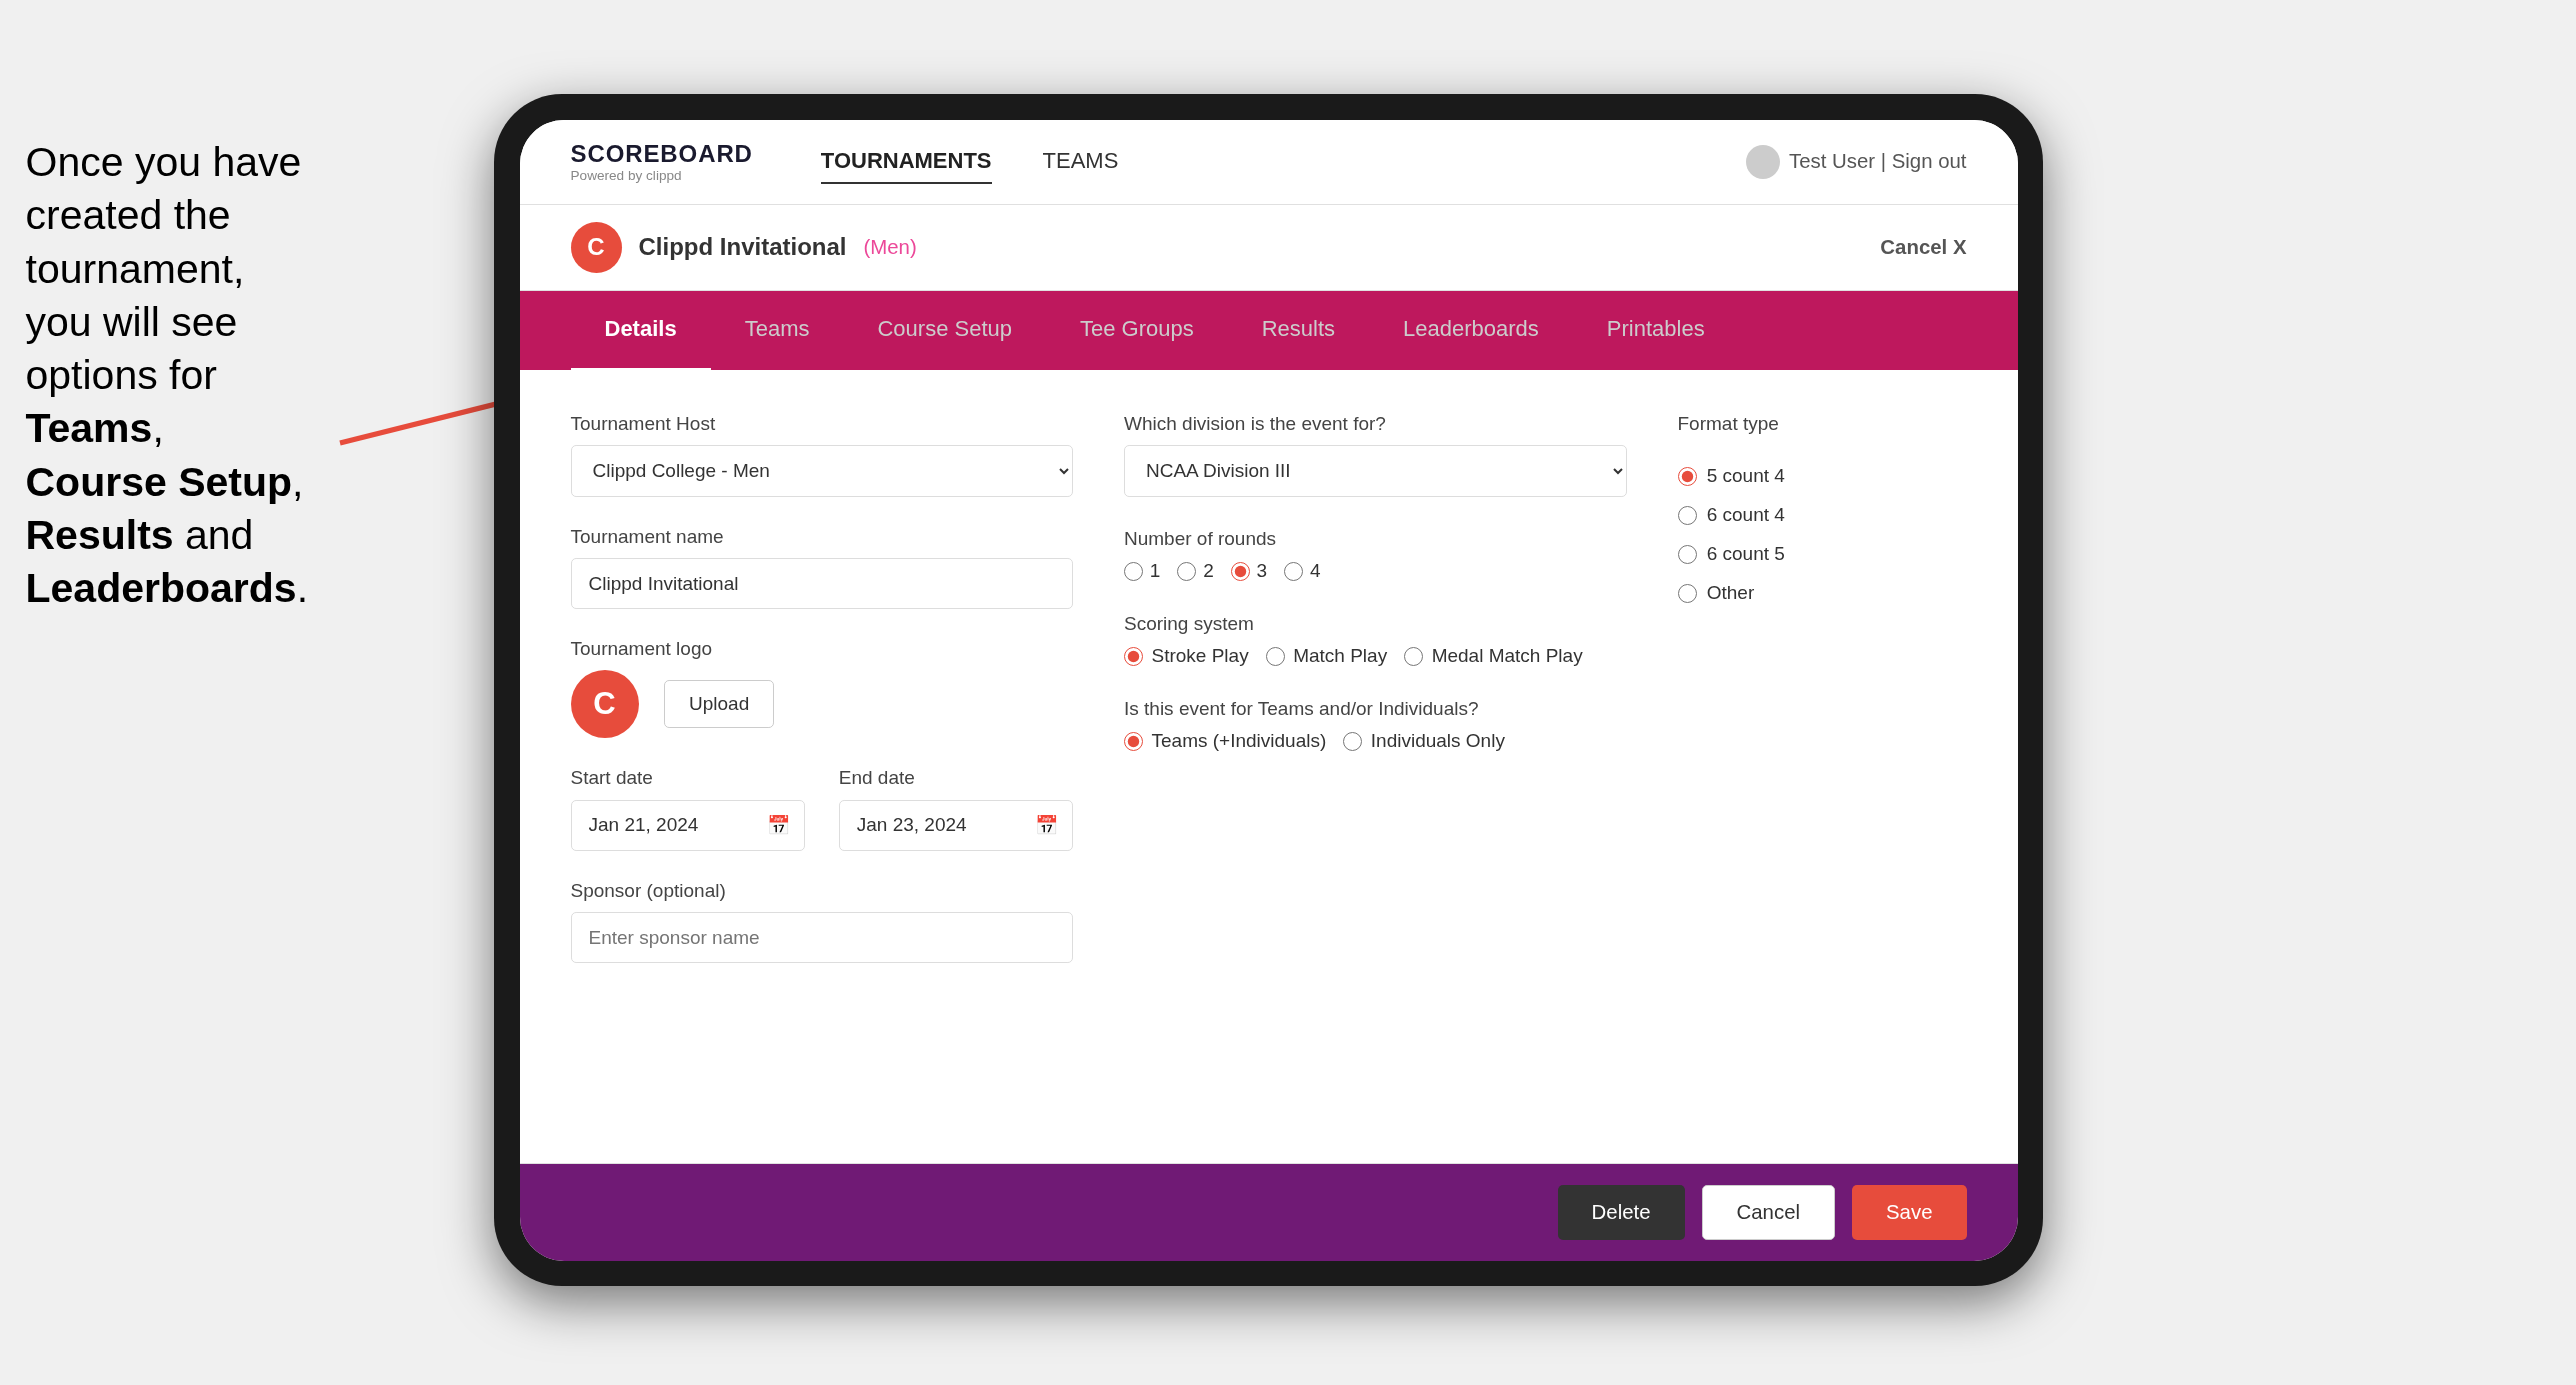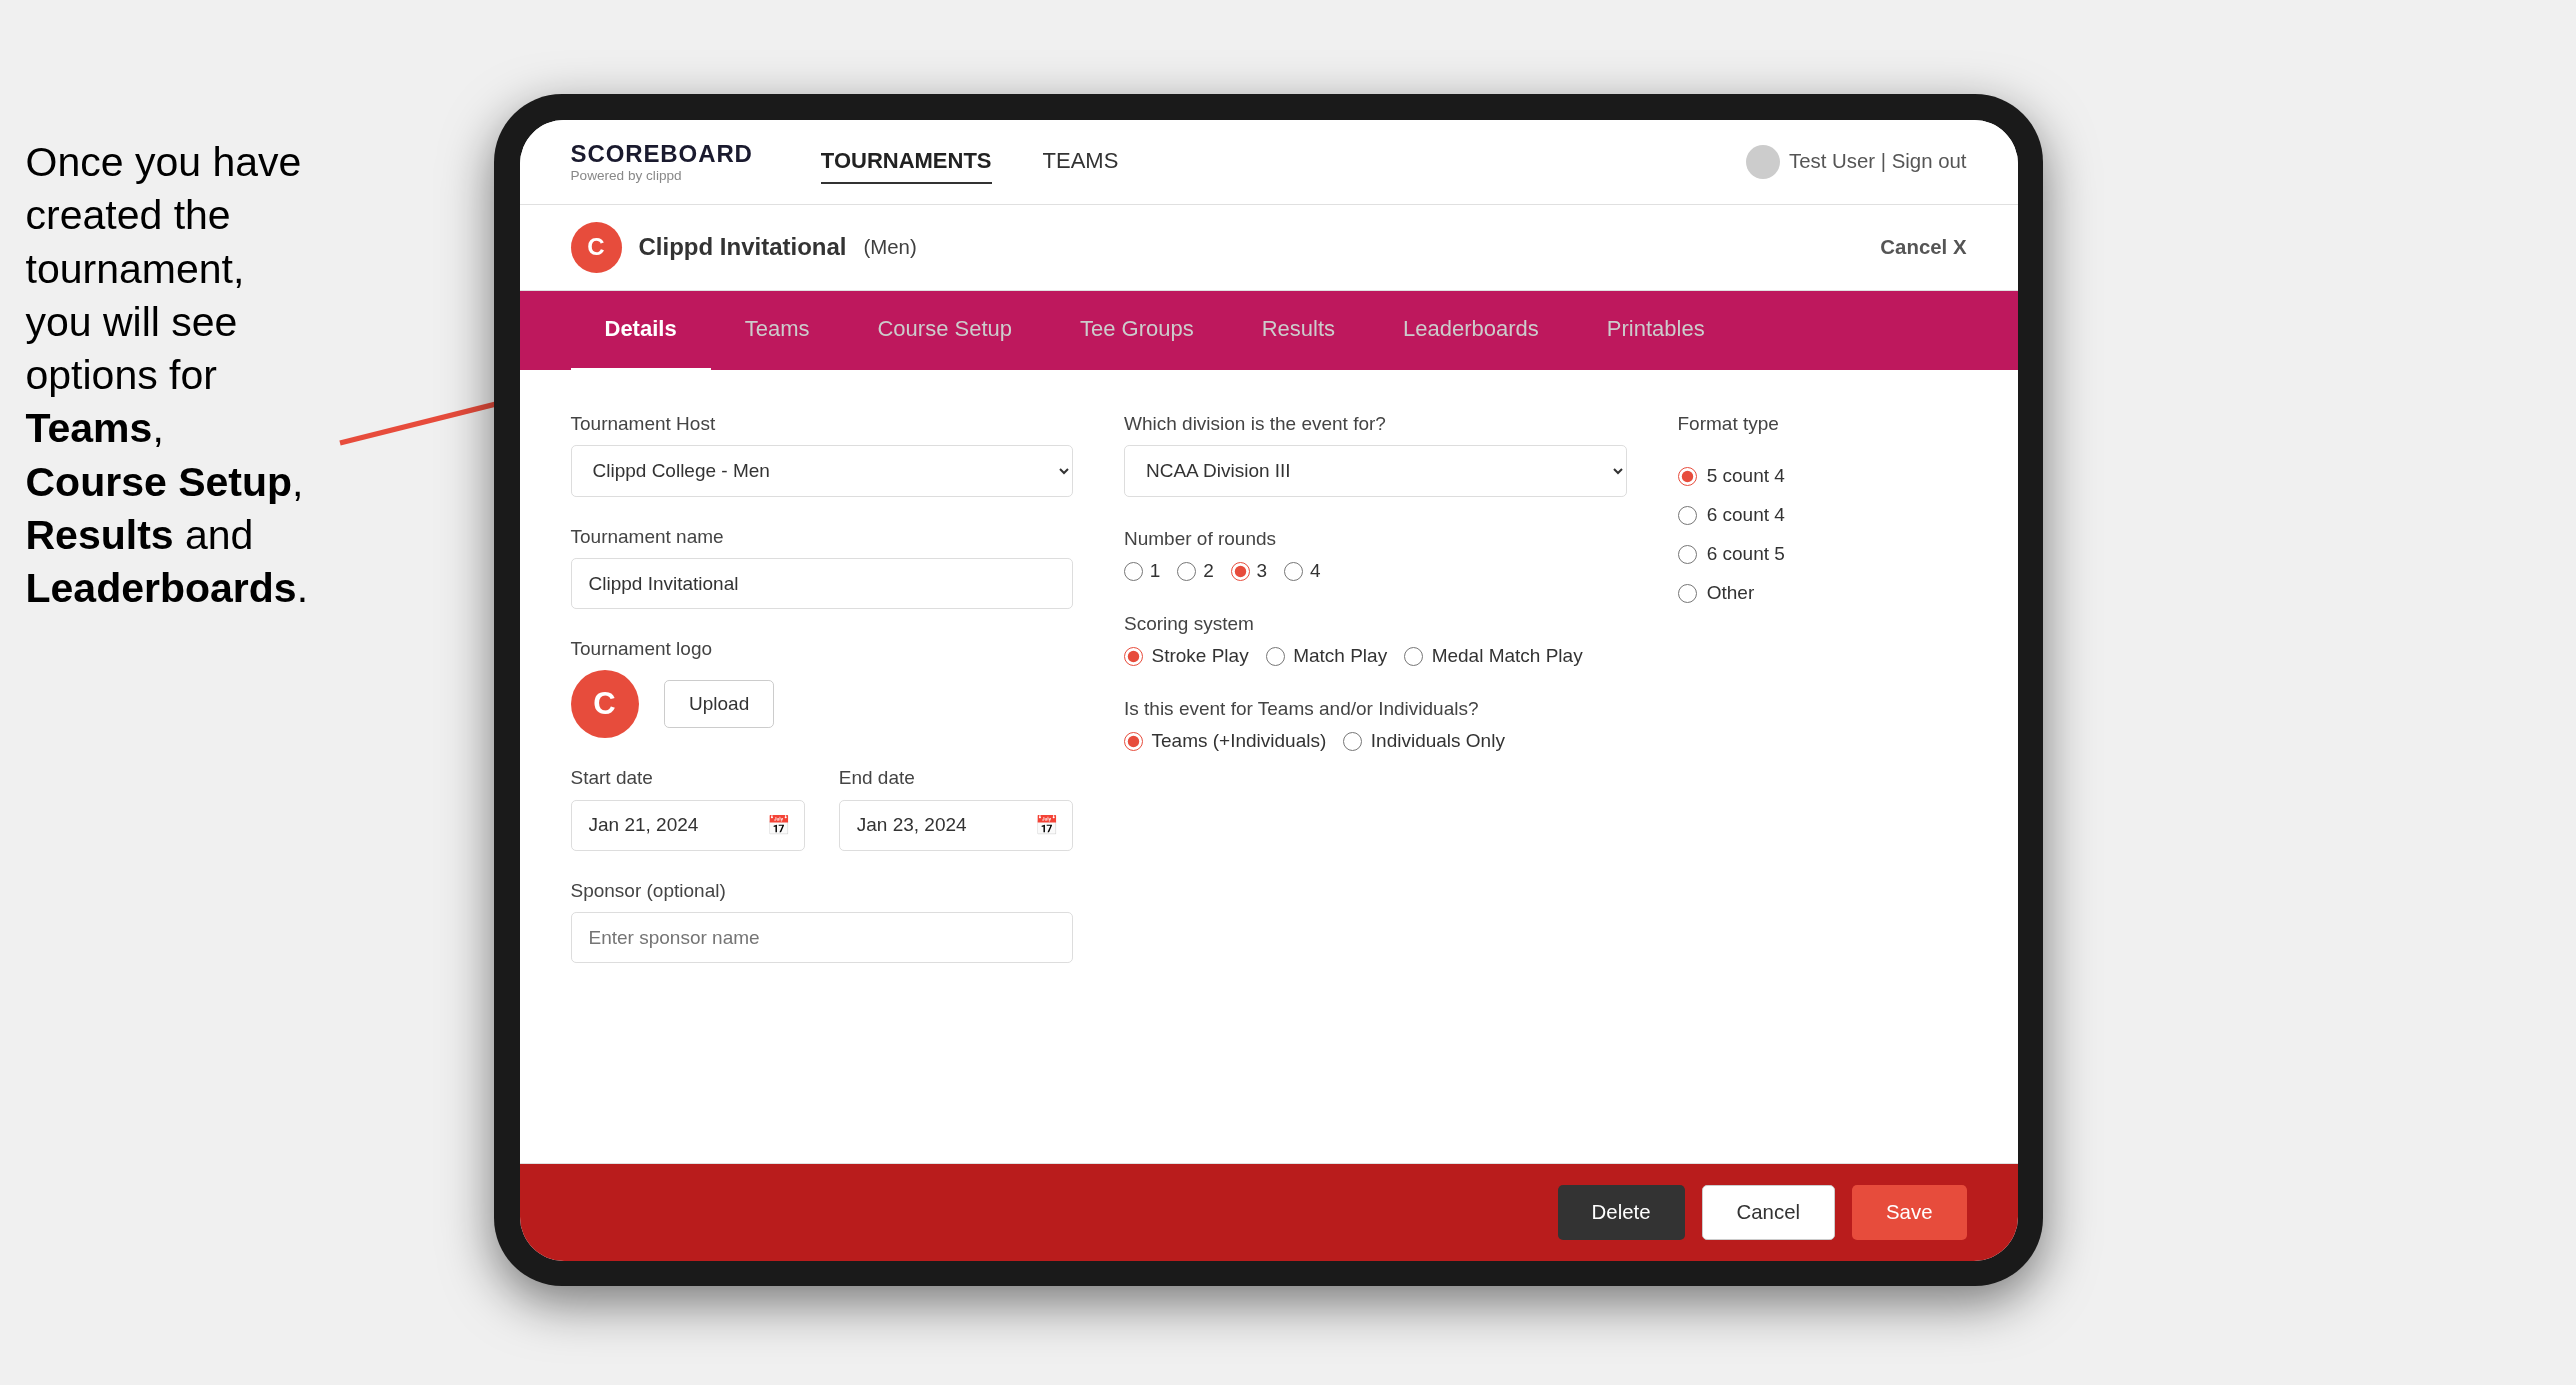--- a/index.html
+++ b/index.html
@@ -153,21 +153,21 @@
     }
 
     .tournament-name {
       font-size: 24px;
       font-weight: 600;
       color: #333;
     }
 
     .tournament-type {
       font-size: 20.4px;
-      color: #404040;
+      color: #ec4899;
     }
 
     .cancel-btn-header {
       font-size: 20.4px;
       color: #555;
       cursor: pointer;
       display: flex;
       align-items: center;
       gap: 5.1px;
       font-weight: bold;
@@ -380,21 +380,21 @@
     }
 
     .format-option input[type="radio"] {
       width: 19px;
       height: 19px;
       accent-color: #e74c3c;
     }
 
     
     .bottom-bar {
-      background: #b91c1c;
+      background: #701a75;
       border-top: 0.9px solid #e0e0e0;
       padding: 20.4px 51px;
       display: flex;
       justify-content: flex-end;
       gap: 17px;
     }
 
     .btn-delete {
       background: #333;
       color: #fff;

